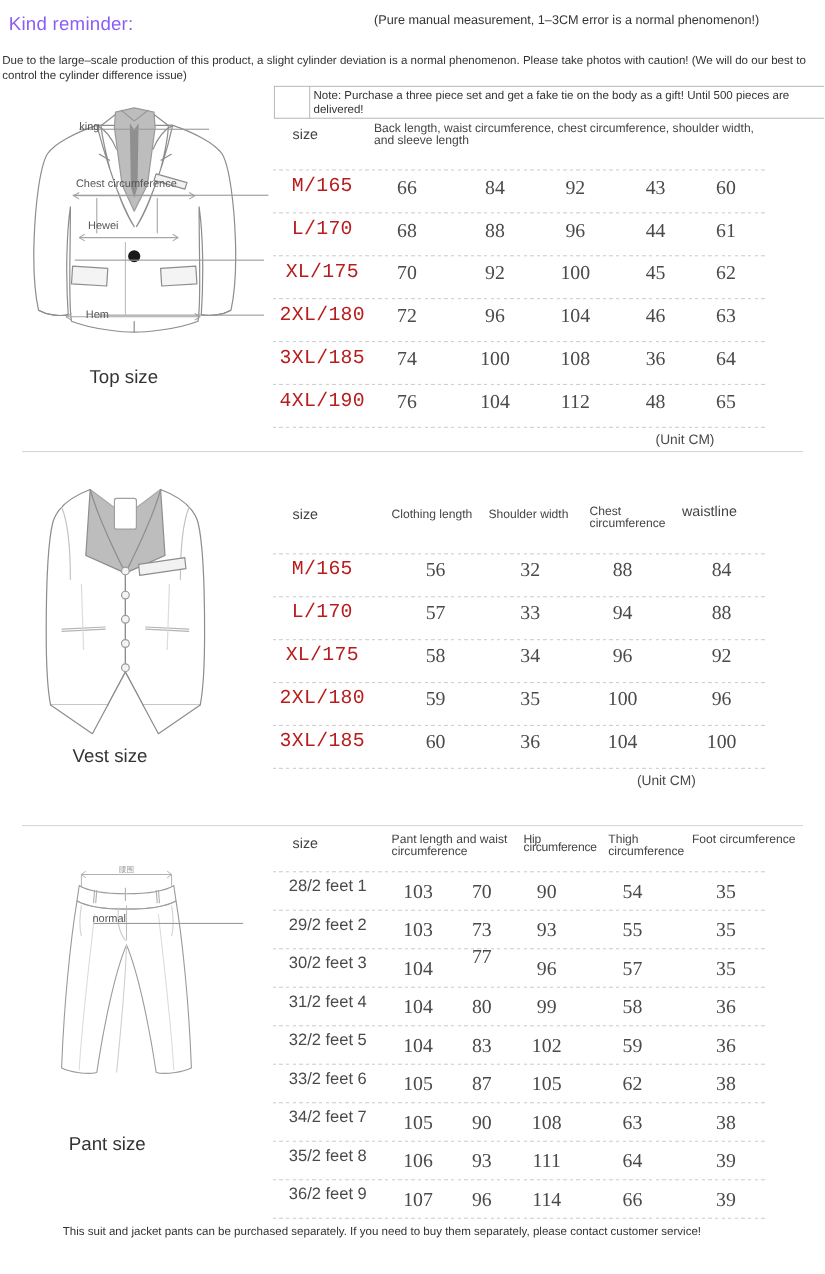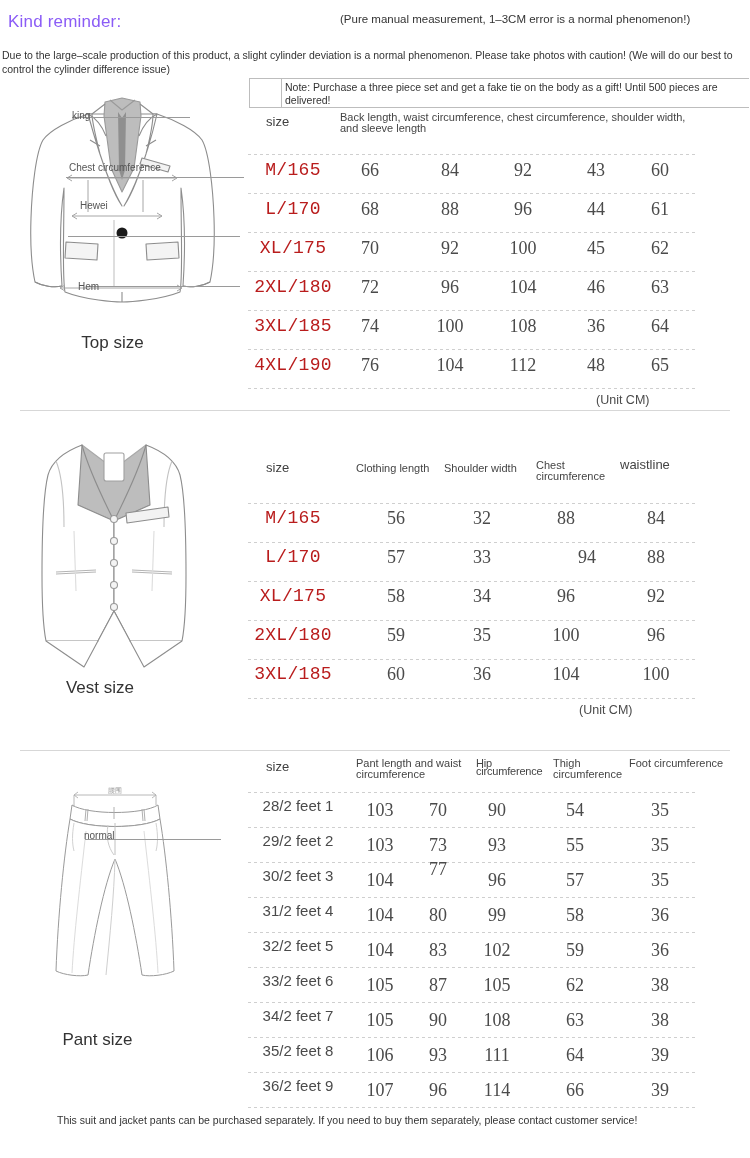--- a/index.html
+++ b/index.html
@@ -281,21 +281,21 @@
     <div class="cell" style="left:204px; top:53px; width:60px;">32</div>
     <div class="cell" style="left:288px; top:53px; width:60px;">88</div>
     <div class="cell" style="left:378px; top:53px; width:60px;">84</div>
   </div>
   <div class="rowline" style="top:87px;"></div>
 
   <div>
     <div class="cell sz" style="left:-10px; top:92px; width:110px;">L/170</div>
     <div class="cell" style="left:118px; top:92px; width:60px;">57</div>
     <div class="cell" style="left:204px; top:92px; width:60px;">33</div>
-    <div class="cell" style="left:288px; top:92px; width:60px;text-align:right;">94</div>
+    <div class="cell" style="left:288px; top:92px; width:60px;">94</div>
     <div class="cell" style="left:378px; top:92px; width:60px;">88</div>
   </div>
   <div class="rowline" style="top:126px;"></div>
 
   <div>
     <div class="cell sz" style="left:-10px; top:131px; width:110px;">XL/175</div>
     <div class="cell" style="left:118px; top:131px; width:60px;">58</div>
     <div class="cell" style="left:204px; top:131px; width:60px;">34</div>
     <div class="cell" style="left:288px; top:131px; width:60px;">96</div>
     <div class="cell" style="left:378px; top:131px; width:60px;">92</div>

